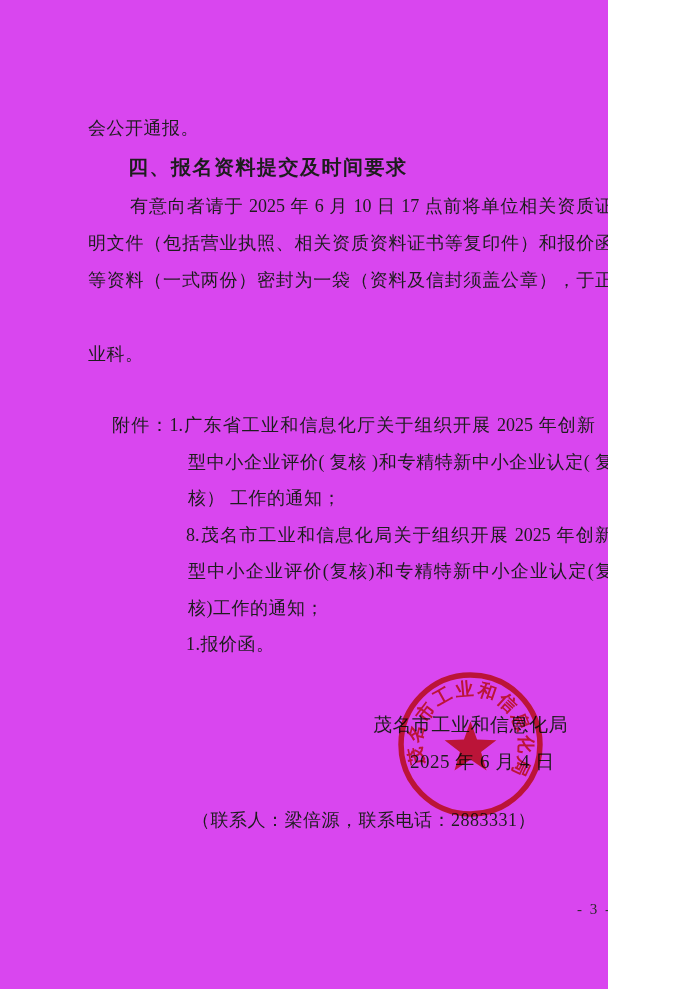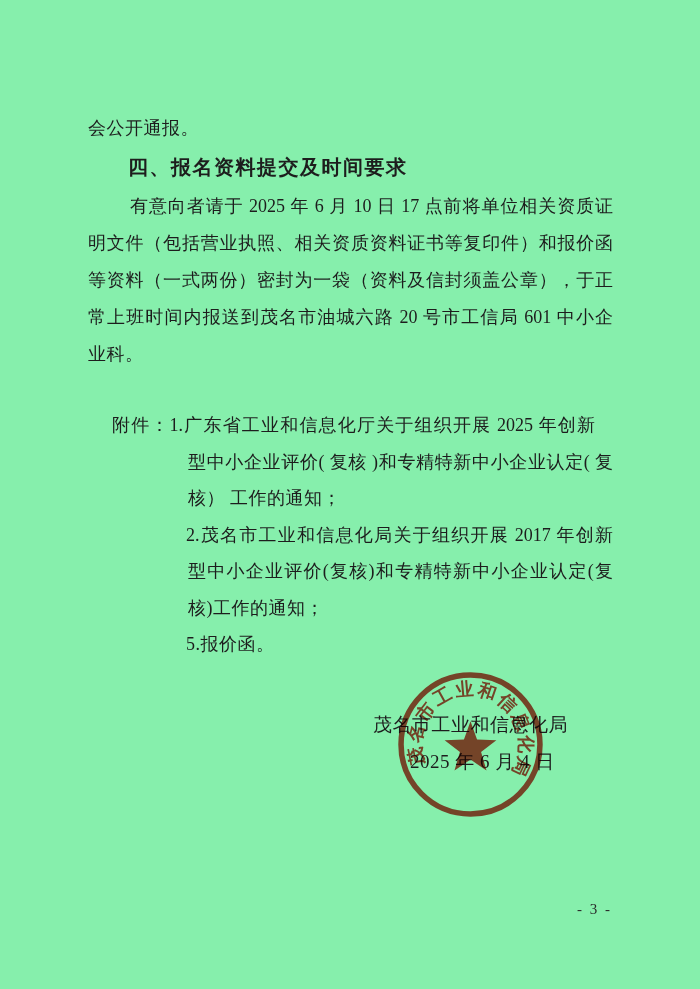--- a/index.html
+++ b/index.html
@@ -2,23 +2,23 @@
 <html><head>
 <meta charset="utf-8">
 <style>
   html, body {
     margin: 0;
     padding: 0;
     background: #ffffff;
   }
   .page {
     position: relative;
-    width: 700px;
+    width: 608px;
     height: 989px;
-    background: #86efac;
+    background: #d946ef;
     overflow: hidden;
     font-family: "Liberation Serif", "DejaVu Serif", serif;
     color: #1d1d1d;
   }
   .line {
     position: absolute;
     font-size: 18px;
     line-height: 1.15;
     white-space: pre;
     letter-spacing: 0.5px;
@@ -62,34 +62,34 @@
 
 <div class="page">
 
   <div class="line" style="left:88px; top:118px;">会公开通报。</div>
 
   <div class="line heading" style="left:128px; top:156px;text-align:center;">四、报名资料提交及时间要求</div>
 
   <div class="line jl" style="left:130px; top:196px; width:483px;">有意向者请于 2025 年 6 月 10 日 17 点前将单位相关资质证</div>
   <div class="line jl" style="left:88px; top:270px; width:525px;">等资料（一式两份）密封为一袋（资料及信封须盖公章），于正</div>
   <div class="line jl" style="left:88px; top:233px; width:525px;">明文件（包括营业执照、相关资质资料证书等复印件）和报价函</div>
-  <div class="line jl" style="left:88px; top:307px; width:525px;">常上班时间内报送到茂名市油城六路 20 号市工信局 601 中小企</div>
   <div class="line" style="left:88px; top:344px;">业科。</div>
 
   <div class="line jl" style="left:112px; top:415px; width:483px;"><span>附件：</span><span>1.广东省工业和信息化厅关于组织开展 2025 年创新</span></div>
   <div class="line jl" style="left:188px; top:452px; width:425px;">型中小企业评价( 复核 )和专精特新中小企业认定( 复</div>
   <div class="line" style="left:188px; top:488px;">核） 工作的通知；</div>
-  <div class="line jl" style="left:186px; top:525px; width:427px;">2.茂名市工业和信息化局关于组织开展 2017 年创新</div>
+  <div class="line jl" style="left:186px; top:525px; width:427px;">8.茂名市工业和信息化局关于组织开展 2025 年创新</div>
   <div class="line" style="left:188px; top:598px;">核)工作的通知；</div>
   <div class="line jl" style="left:188px; top:561px; width:425px;">型中小企业评价(复核)和专精特新中小企业认定(复</div>
-  <div class="line" style="left:186px; top:634px;">5.报价函。</div>
+  <div class="line" style="left:186px; top:634px;">1.报价函。</div>
 
   <div class="line sig" style="left:373px; top:714px;">茂名市工业和信息化局</div>
   <div class="line sig" style="left:410px; top:751px;">2025 年 6 月 4 日</div>
 
+  <div class="line" style="left:192px; top:810px;">（联系人：梁倍源，联系电话：2883331）</div>
 
   <div class="line pagenum" style="left:577px; top:901px;">- 3 -</div>
 
   <div class="stamp">
     <svg viewBox="0 0 150 150" xmlns="http://www.w3.org/2000/svg">
       <circle cx="75" cy="75" r="69" fill="none" stroke="#d93425" stroke-width="5.5"></circle>
       <g transform="rotate(7 75 75)">
         <path id="sealArc" d="M 34.9 103.1 A 49 49 0 1 1 115.1 103.1" fill="none"></path>
         <text fill="#d93425" font-size="18" letter-spacing="2.5" font-family="Liberation Sans, DejaVu Sans, sans-serif" font-weight="700">
           <textPath href="#sealArc" startOffset="50%" text-anchor="middle">茂名市工业和信息化局</textPath>

